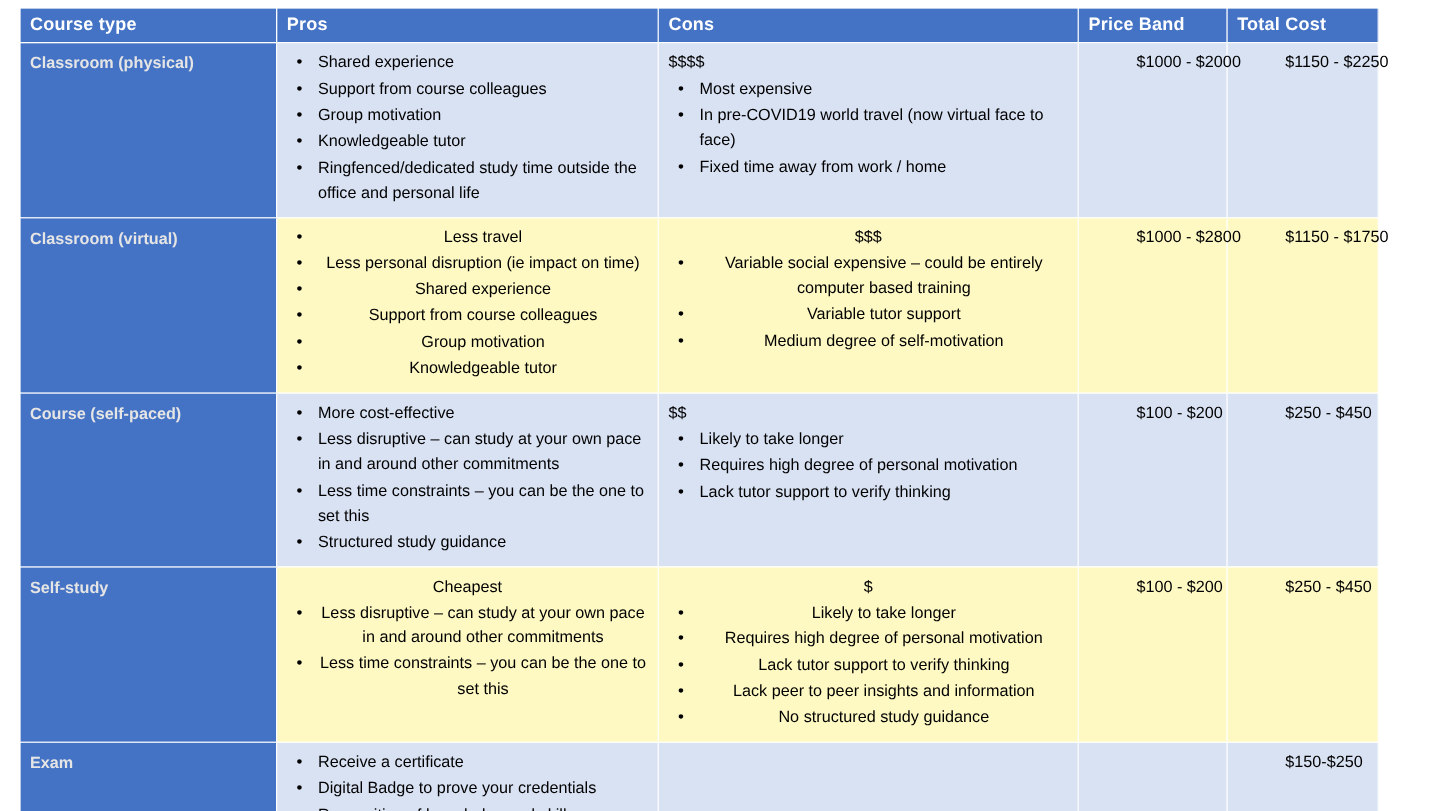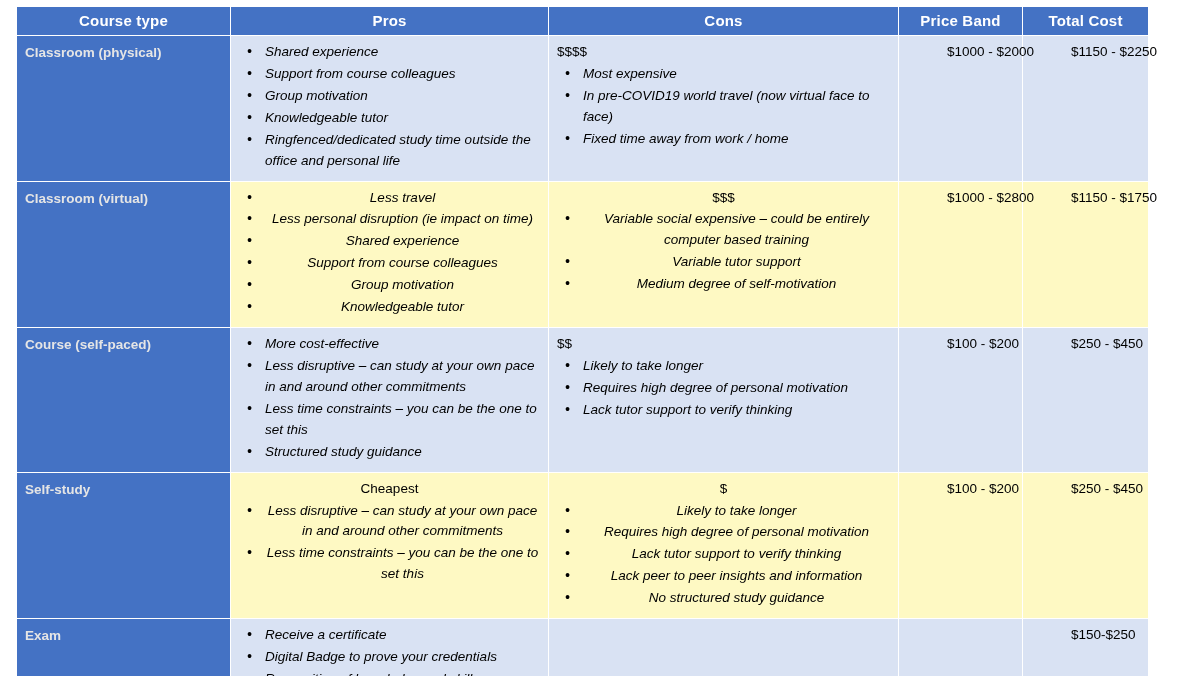--- a/index.html
+++ b/index.html
@@ -26,21 +26,21 @@
   table.course-table col.c-pros   { width: 318px; }
   table.course-table col.c-cons   { width: 350px; }
   table.course-table col.c-price  { width: 124px; }
   table.course-table col.c-total  { width: 126px; }
 
   thead th {
     background: #4472c4;
     color: #ffffff;
     font-size: 15px;
     font-weight: bold;
-    text-align: center;
+    text-align: left;
     padding: 5px 8px 6px 8px;
     border: 1px solid #ffffff;
     vertical-align: middle;
     letter-spacing: 0.2px;
   }
   tbody td {
     border: 1px solid #ffffff;
     vertical-align: top;
     font-size: 13.5px;
     color: #000000;
@@ -63,21 +63,20 @@
   }
   ul.bullets {
     margin: 0;
     padding: 0;
     list-style: none;
   }
   ul.bullets li {
     position: relative;
     padding-left: 26px;
     margin: 0 0 1px 0;
-    font-style: italic;
   }
   ul.bullets li::before {
     content: "•";
     position: absolute;
     left: 8px;
     top: -1px;
     font-size: 14px;
     line-height: 1.55;
     color: #000000;
   }

